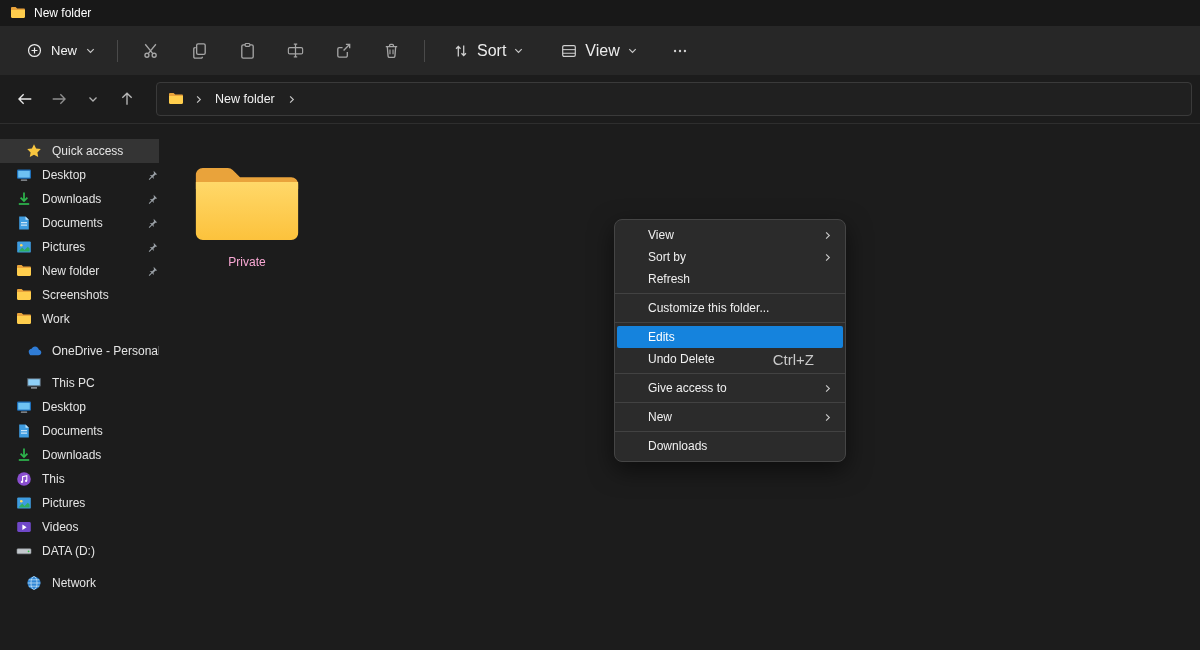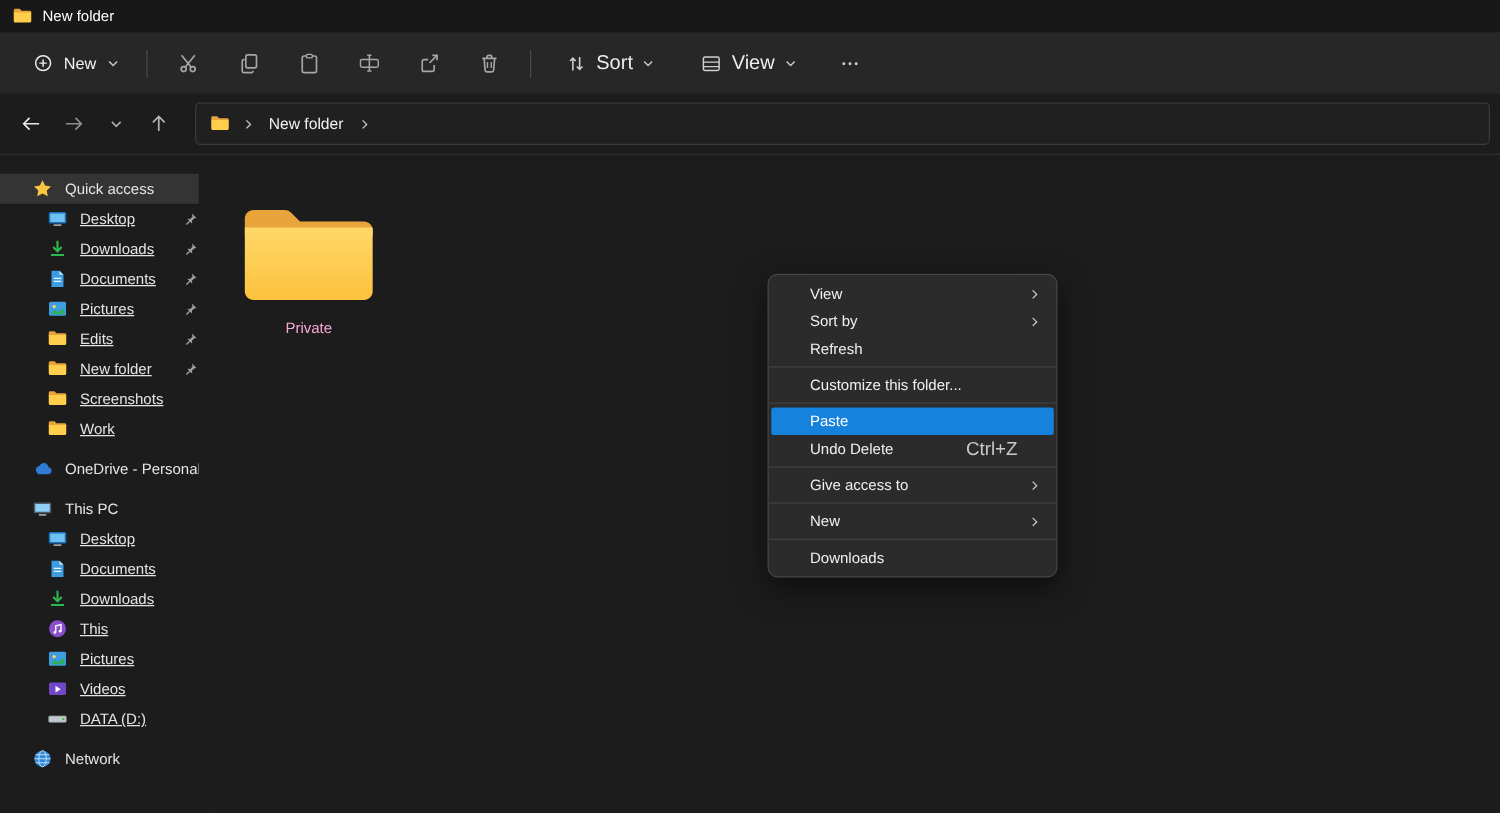--- a/index.html
+++ b/index.html
@@ -37,21 +37,21 @@
     border:1px solid #3a3a3a; border-radius:4px; display:flex; align-items:center;
     padding:0 11px; gap:9px; font-size:12.5px; color:#f2f2f2; }
   .crumb { padding:2px 2px; }
 
   
   .sidebar { position:absolute; top:125px; left:0; width:168px; height:525px;
     background:var(--window_bg,#1c1c1c); border-right:1px solid #2b2b2b;
     padding-top:14px; overflow:hidden; }
   .side-row { display:flex; align-items:center; height:24px; gap:10px;
     font-size:12px; color:#e4e4e4; padding-left:26px; cursor:pointer; }
-  .side-row.lvl1 { padding-left:38px;text-decoration:underline; }
+  .side-row.lvl1 { padding-left:16px; }
   .side-row.gap-top { margin-top:8px; }
   .side-row.selected { background:var(--selection_bg,#343434); }
   .side-row .sic { width:16px; height:16px; display:flex; flex-shrink:0; }
   .side-row .slabel { white-space:nowrap; }
   .side-row .pinwrap { margin-left:auto; margin-right:9px; display:flex; }
 
   
   .content { position:absolute; top:125px; left:159px; width:1041px; height:525px;
     background:var(--window_bg,#1c1c1c); }
   .file-tile { position:absolute; left:31px; top:36px; width:114px;
@@ -315,34 +315,20 @@
           </svg>
         </span>
       <span class="slabel">Pictures</span>
       <span class="pinwrap">
           <svg width="11" height="11" viewBox="0 0 12 12">
             <path fill="#9aa0a6" d="M7.2.9l3.9 3.9-2 .4-2 2 .3 2.6L5.6 8 2.7 10.9l-.8-.8L4.8 7.2 3 5.4l2.6.3 2-2z"></path>
           </svg>
         </span>
     </div>
 
-    <div class="side-row lvl1">
-      <span class="sic">
-          <svg width="16" height="16" viewBox="0 0 16 16">
-            <path class="folder-back" d="M1 3.2C1 2.5 1.5 2 2.2 2h3.4l1.6 1.6h6.6c.7 0 1.2.5 1.2 1.2v.7H1z"></path>
-            <path class="folder-front" d="M1 5h14v6.8c0 .7-.5 1.2-1.2 1.2H2.2c-.7 0-1.2-.5-1.2-1.2z"></path>
-          </svg>
-        </span>
-      <span class="slabel">Edits</span>
-      <span class="pinwrap">
-          <svg width="11" height="11" viewBox="0 0 12 12">
-            <path fill="#9aa0a6" d="M7.2.9l3.9 3.9-2 .4-2 2 .3 2.6L5.6 8 2.7 10.9l-.8-.8L4.8 7.2 3 5.4l2.6.3 2-2z"></path>
-          </svg>
-        </span>
-    </div>
 
     <div class="side-row lvl1">
       <span class="sic">
           <svg width="16" height="16" viewBox="0 0 16 16">
             <path class="folder-back" d="M1 3.2C1 2.5 1.5 2 2.2 2h3.4l1.6 1.6h6.6c.7 0 1.2.5 1.2 1.2v.7H1z"></path>
             <path class="folder-front" d="M1 5h14v6.8c0 .7-.5 1.2-1.2 1.2H2.2c-.7 0-1.2-.5-1.2-1.2z"></path>
           </svg>
         </span>
       <span class="slabel">New folder</span>
       <span class="pinwrap">
@@ -520,21 +506,21 @@
     </div>
     <div class="menu-item">
       <span>Refresh</span>
     </div>
     <div class="menu-sep"></div>
     <div class="menu-item">
       <span>Customize this folder...</span>
     </div>
     <div class="menu-sep"></div>
     <div class="menu-item highlighted">
-      <span>Paste</span>
+      <span>Edits</span>
     </div>
     <div class="menu-item">
       <span>Undo Delete</span>
       <span class="mi-shortcut">Ctrl+Z</span>
     </div>
     <div class="menu-sep"></div>
     <div class="menu-item">
       <span>Give access to</span>
       <span class="mchev">
           <svg width="11" height="11" viewBox="0 0 12 12">

